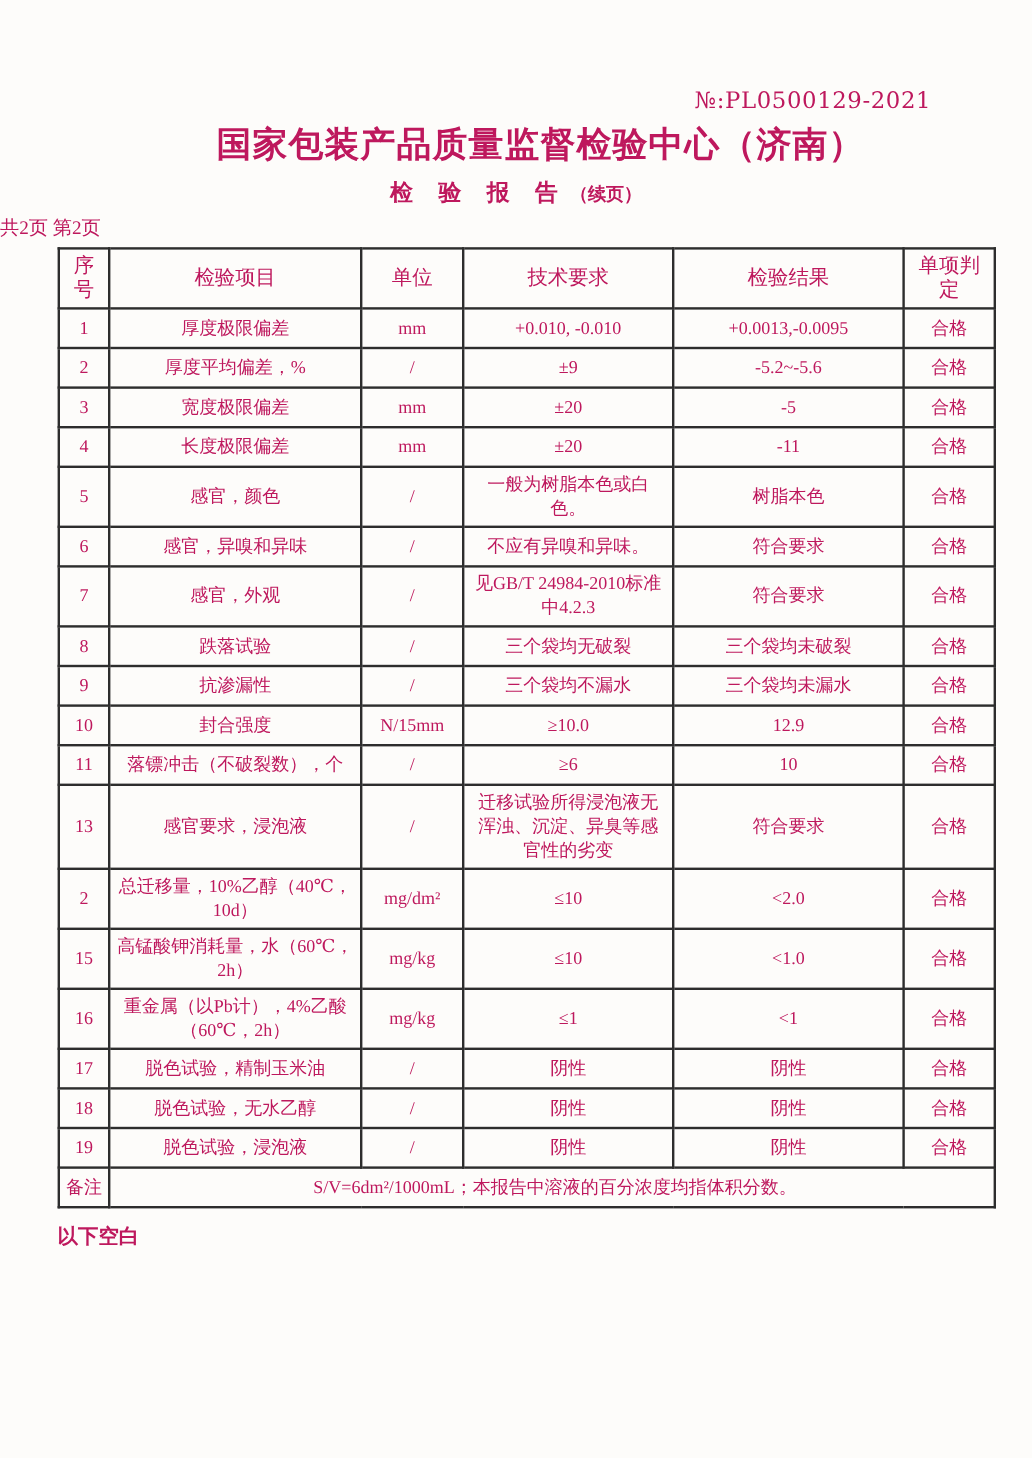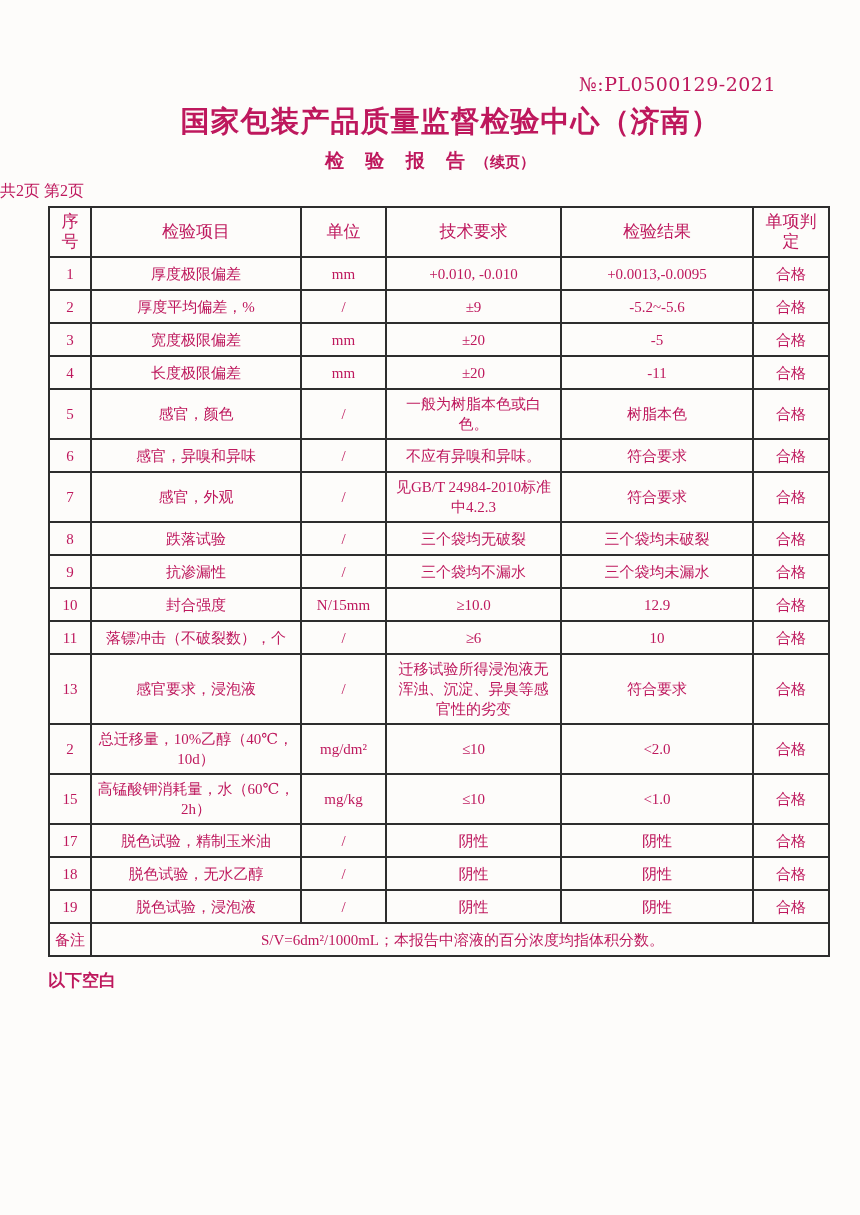--- a/index.html
+++ b/index.html
@@ -235,20 +235,28 @@
         </tr>
         <tr>
           <td class="col0">15</td>
           <td class="col1">高锰酸钾消耗量，水（60℃，2h）</td>
           <td class="col2">mg/kg</td>
           <td class="col3">≤10</td>
           <td class="col4">&lt;1.0</td>
           <td class="col5">合格</td>
         </tr>
         <tr>
+          <td class="col0">16</td>
+          <td class="col1">重金属（以Pb计），4%乙酸（60℃，2h）</td>
+          <td class="col2">mg/kg</td>
+          <td class="col3">≤1</td>
+          <td class="col4">&lt;1</td>
+          <td class="col5">合格</td>
+        </tr>
+        <tr>
           <td class="col0">17</td>
           <td class="col1">脱色试验，精制玉米油</td>
           <td class="col2">/</td>
           <td class="col3">阴性</td>
           <td class="col4">阴性</td>
           <td class="col5">合格</td>
         </tr>
         <tr>
           <td class="col0">18</td>
           <td class="col1">脱色试验，无水乙醇</td>

